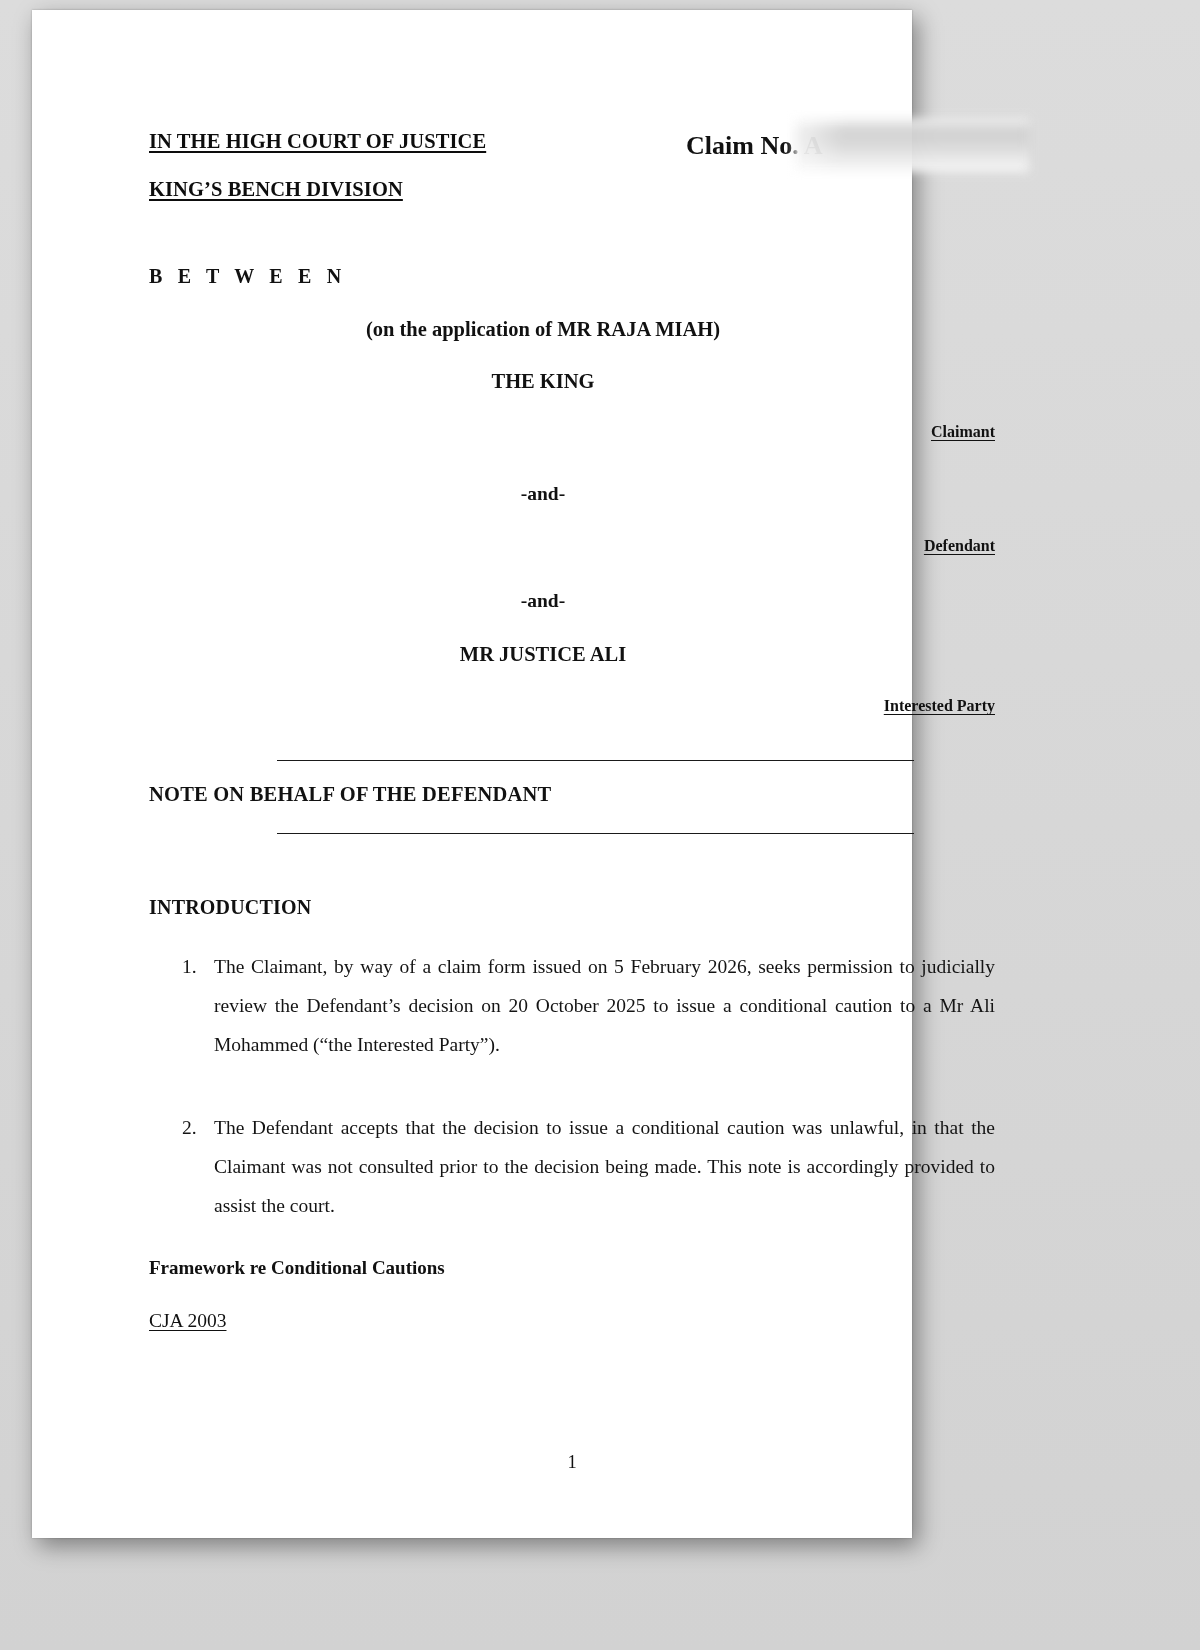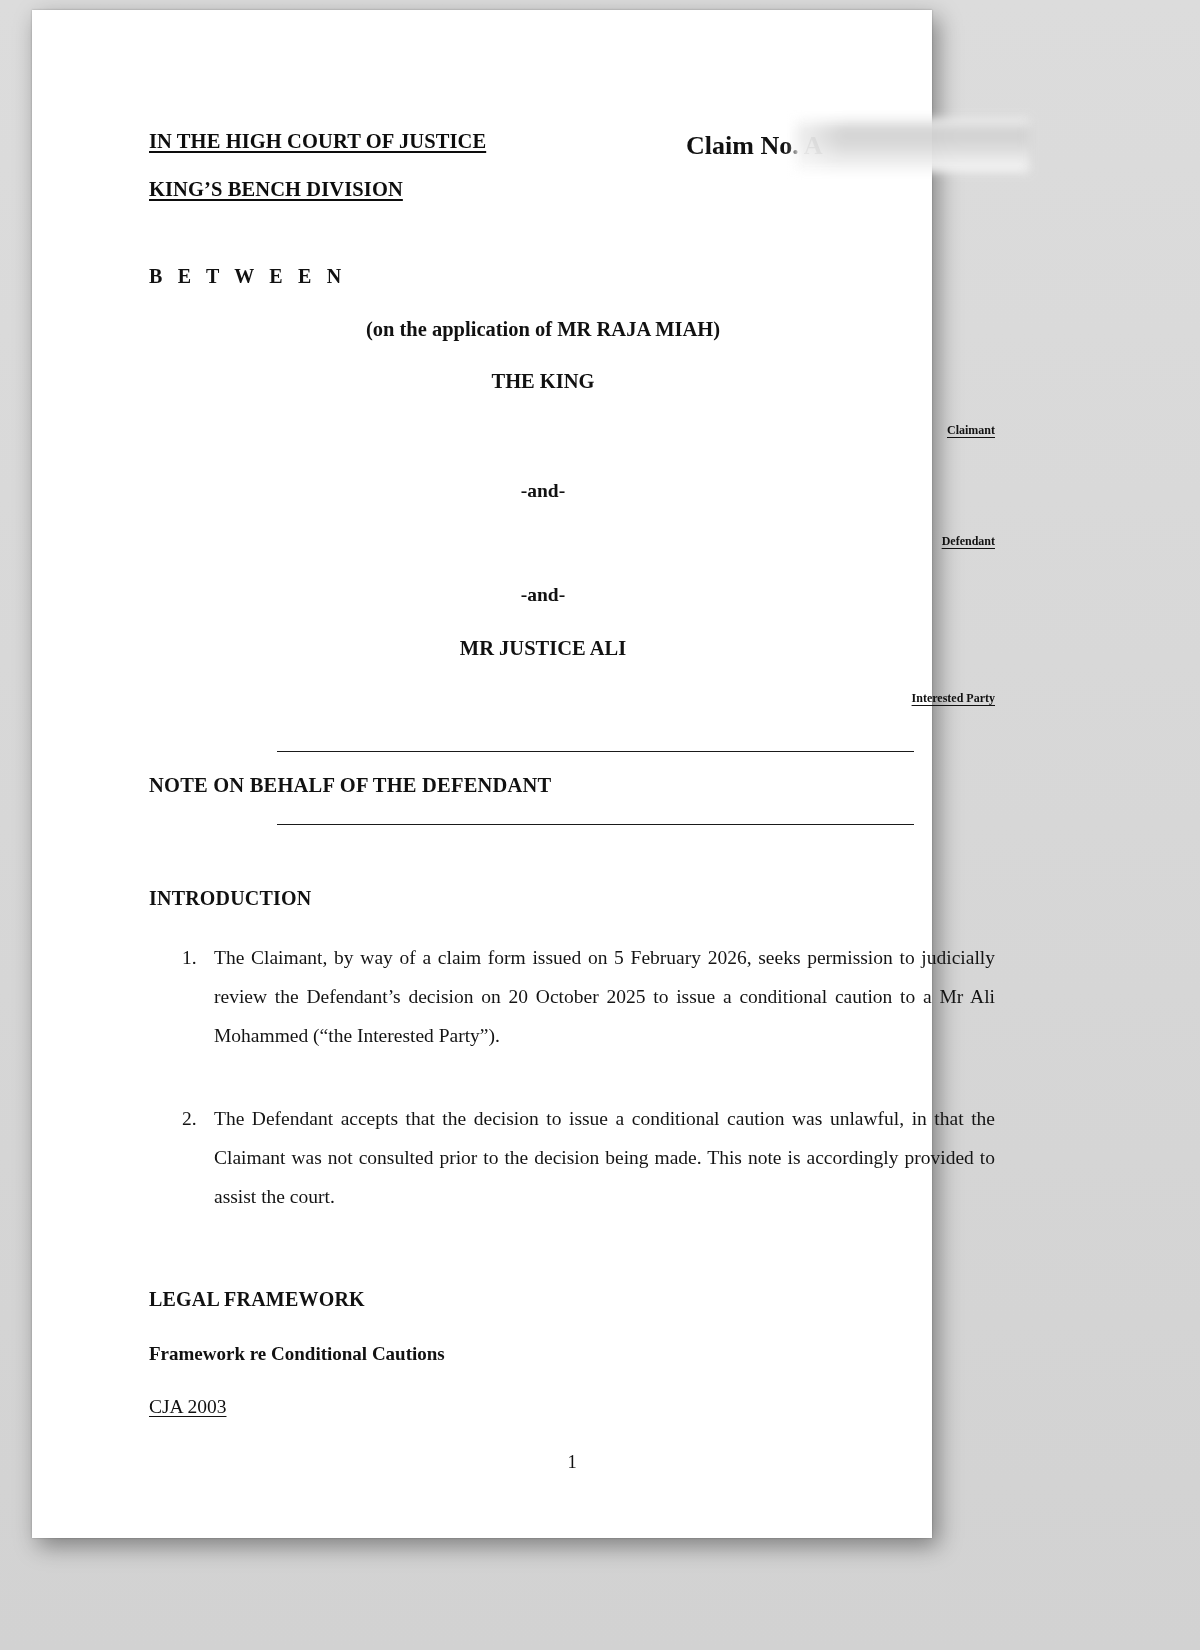--- a/index.html
+++ b/index.html
@@ -22,21 +22,20 @@
     background: linear-gradient(180deg,#dcdcdc 0%, #d2d2d2 100%);
   }
   .page {
     position: absolute;
     left: 32px;
     top: 10px;
     width: 880px;
     height: 1528px;
     background: #ffffff;
     box-shadow: 6px 8px 22px rgba(0,0,0,0.40), 0 0 2px rgba(0,0,0,0.25);
-    padding-left: 20px;
   }
   .content {
     position: absolute;
     left: 117px;
     top: 120px;
     width: 846px;
   }
 
   
   .court-head {
@@ -94,21 +93,21 @@
     text-align: center;
     font-weight: bold;
     font-size: 19.5px;
     padding-right: 58px;
   }
   .andline.a1 { margin-top: 42px; }
   .andline.a2 { margin-top: 35px; }
   .role {
     text-align: right;
     font-weight: bold;
-    font-size: 12px;
+    font-size: 16px;
   }
   .role span {
     text-decoration: underline;
     text-underline-offset: 3px;
   }
   .role.claimant { margin-top: 30px; }
   .role.defendant { margin-top: 32px; }
   .role.interested { margin-top: 31px; }
 
   
@@ -230,21 +229,20 @@
         <li class="p1">
           <span class="num">1.</span>
           <span>The Claimant, by way of a claim form issued on 5 February 2026, seeks permission to judicially review the Defendant’s decision on 20 October 2025 to issue a conditional caution to a Mr Ali Mohammed (“the Interested Party”).</span>
         </li>
         <li class="p2">
           <span class="num">2.</span>
           <span>The Defendant accepts that the decision to issue a conditional caution was unlawful, in that the Claimant was not consulted prior to the decision being made. This note is accordingly provided to assist the court.</span>
         </li>
       </ol>
 
-      <div class="section-head legal">LEGAL FRAMEWORK</div>
 
       <div class="sub-head">Framework re Conditional Cautions</div>
 
       <div class="stat-ref">
         <span>CJA 2003</span>
       </div>
 
       <div class="page-number">1</div>
 
     </div>

